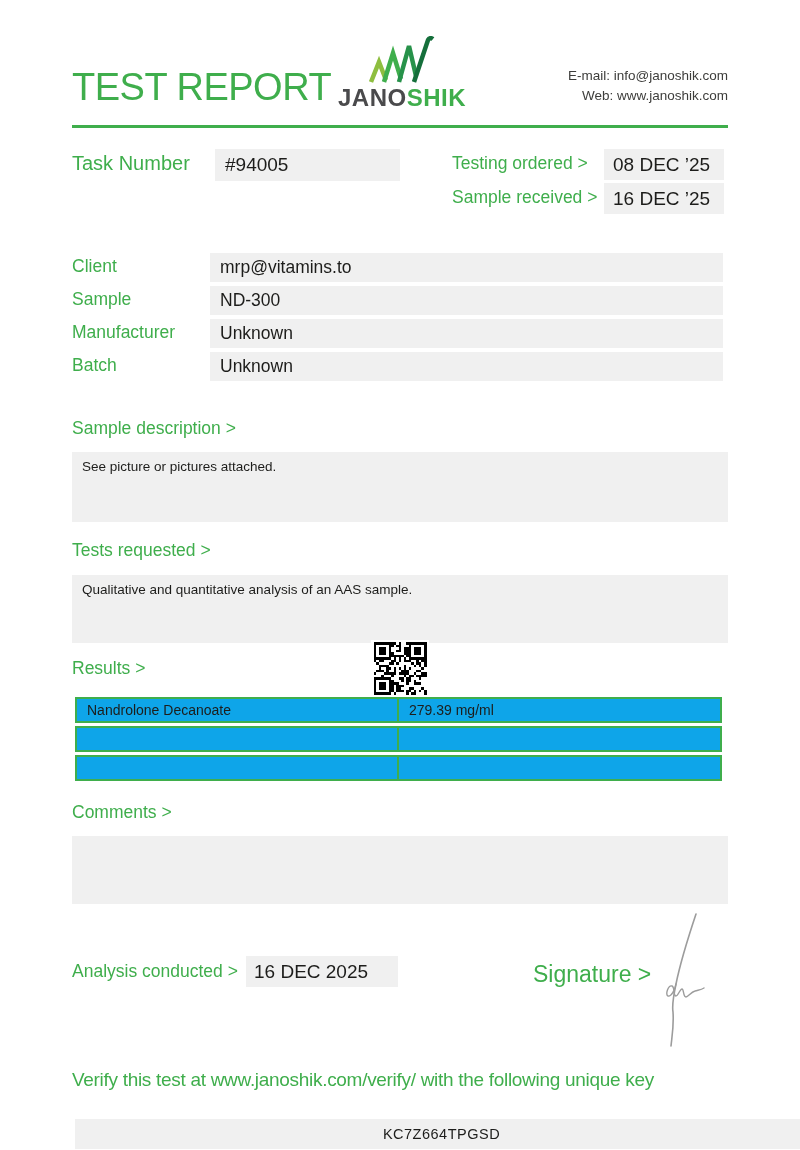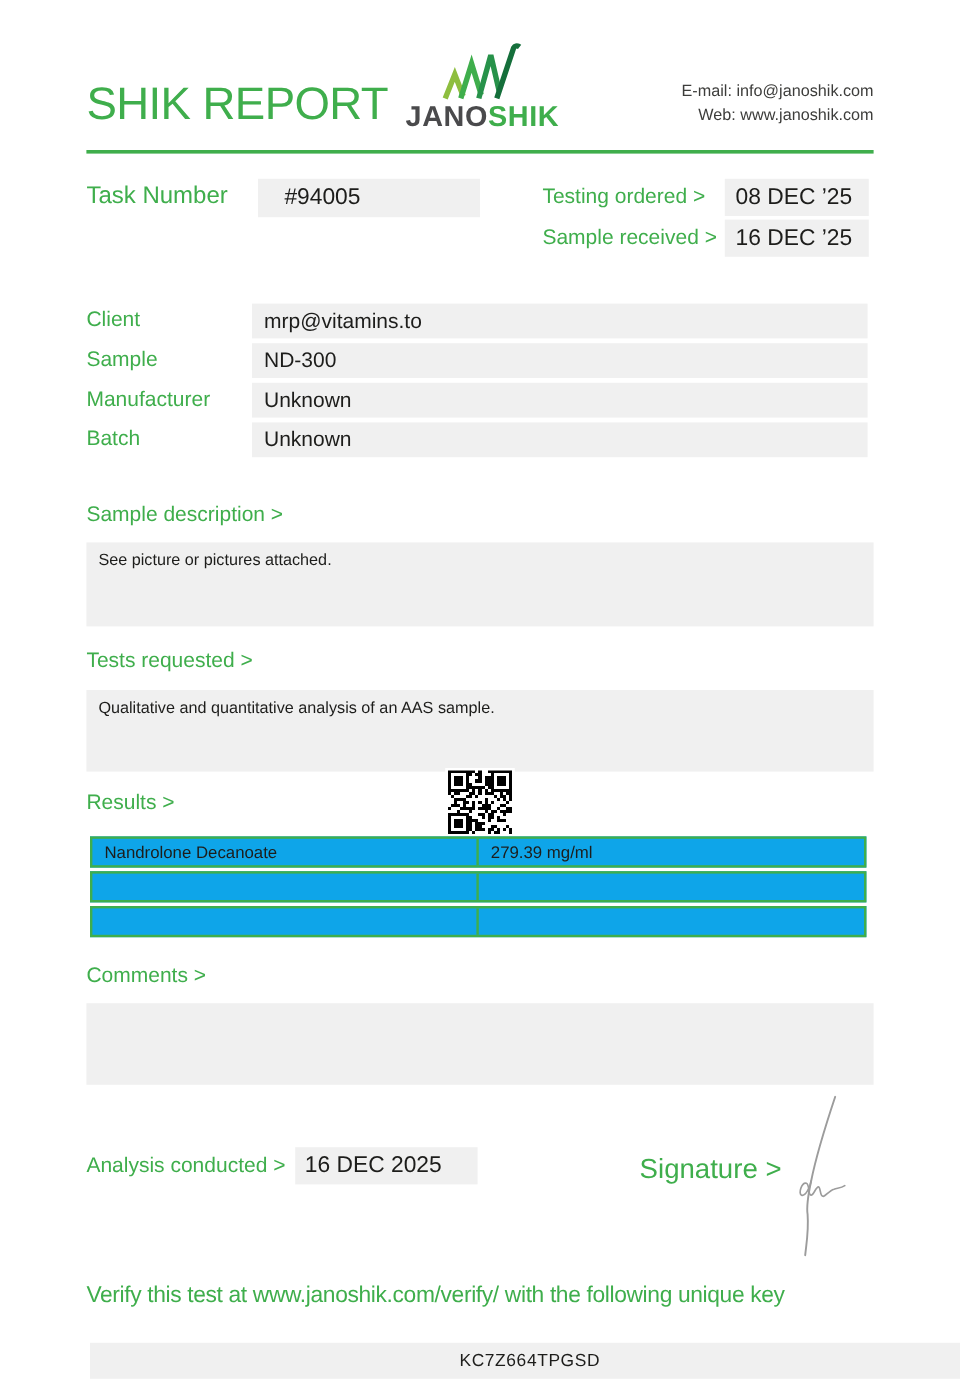--- a/index.html
+++ b/index.html
@@ -25,21 +25,21 @@
   .logo-word .gr{color:var(--green);}
   .contact{position:absolute;right:72px;top:66px;text-align:right;font-size:13.5px;line-height:20px;color:#3d3d3b;}
   .rule{position:absolute;left:72px;top:125px;width:656px;height:3px;background:var(--green);}
 
   
   .glabel{color:var(--green);font-weight:400;}
   .fieldbox{background:var(--field);color:var(--dark);}
 
   
   .task-label{position:absolute;left:72px;top:152px;font-size:20px;}
-  .task-value{position:absolute;left:215px;top:149px;width:185px;height:32px;font-size:19px;line-height:32px;padding-left:22px;}
+  .task-value{position:absolute;left:215px;top:149px;width:185px;height:32px;font-size:19px;line-height:32px;padding-left:10px;}
   .date-label-1{position:absolute;left:452px;top:153px;font-size:17.5px;}
   .date-value-1{position:absolute;left:604px;top:149px;width:120px;height:31px;font-size:19px;line-height:31px;padding-left:9px;}
   .date-label-2{position:absolute;left:452px;top:187px;font-size:17.5px;}
   .date-value-2{position:absolute;left:604px;top:183px;width:120px;height:31px;font-size:19px;line-height:31px;padding-left:9px;}
 
   
   .info-row{position:absolute;left:72px;width:656px;height:29px;}
   .info-row .il{position:absolute;left:0;top:3px;font-size:17.5px;color:var(--green);}
   .info-row .iv{position:absolute;left:138px;right:5px;top:0;height:29px;font-size:17.5px;line-height:29px;padding-left:10px;}
 
@@ -66,21 +66,21 @@
   
   .verify-text{position:absolute;left:72px;top:1069px;width:660px;font-size:19px;letter-spacing:-0.3px;color:var(--green);}
   .verify-key{position:absolute;left:75px;top:1119px;width:733px;height:30px;background:var(--field);
     text-align:center;font-size:14.5px;line-height:30px;letter-spacing:0.5px;color:#1d1d1b;}
 </style>
 </head>
 <body>
 
 <div class="page">
 
-  <div class="report-title">SHIK REPORT</div>
+  <div class="report-title">TEST REPORT</div>
 
   <div class="logo">
     <svg class="logo-icon" width="78" height="48" viewBox="0 0 78 48">
       <path d="M9 46 L17 26 L24 44" fill="none" stroke="#8ebe3f" stroke-width="4.5"></path>
       <path d="M22 46 L31 17 L39 43" fill="none" stroke="#3fae4c" stroke-width="4.5"></path>
       <path d="M37 46 L47 10 L54 40" fill="none" stroke="#27924a" stroke-width="4.5"></path>
       <path d="M52 46 L66 4 C67 2 69 1.5 71 3" fill="none" stroke="#156f3b" stroke-width="4.5"></path>
     </svg>
     <div class="logo-word"><span>JANO</span><span class="gr">SHIK</span></div>
   </div>

